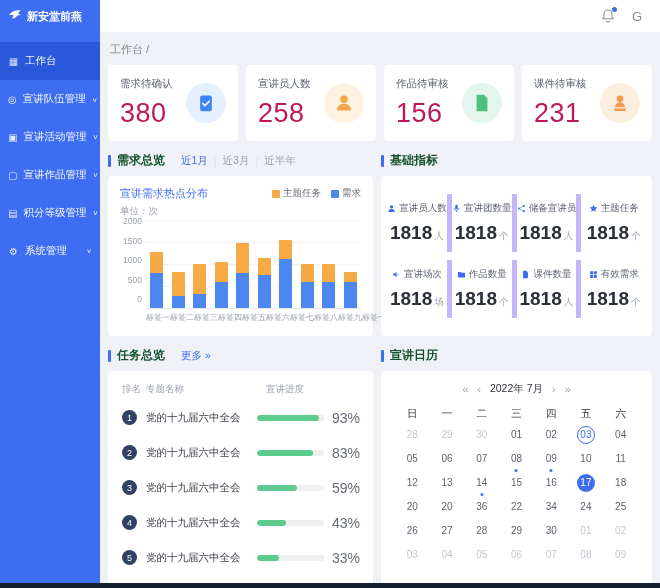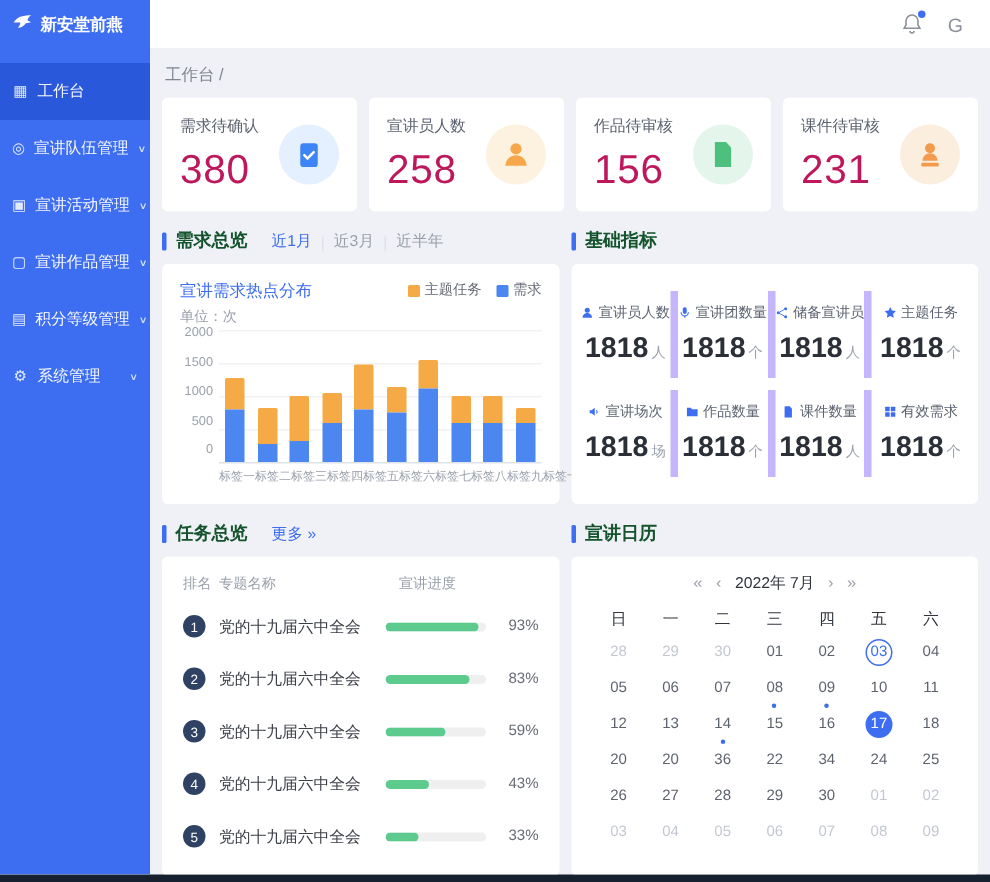--- a/index.html
+++ b/index.html
@@ -71,21 +71,21 @@
   .tasks-panel{height:213px;padding:12px 14px}
   .task-header{display:flex;align-items:center;font-size:9.5px;color:#9aa0ab;margin-bottom:4px}
   .th-rank{width:24px}
   .th-name{width:118px}
   .th-progress{flex:1;padding-left:2px}
   .task-row{display:flex;align-items:center;height:35px}
   .rank-badge{width:15px;height:15px;border-radius:50%;background:#2F4264;color:#fff;font-size:9px;display:flex;align-items:center;justify-content:center;flex-shrink:0}
   .task-name{width:109px;margin-left:9px;font-size:10.5px;color:#3a3f47;white-space:nowrap;flex-shrink:0}
   .track{flex:1;height:6px;border-radius:3px;background:#EFEFEF;margin:0 8px 0 2px;overflow:hidden}
   .fill{height:100%;border-radius:3px}
-  .task-pct{width:27px;text-align:right;font-size:10px;color:#666b75;flex-shrink:0}
+  .task-pct{width:27px;text-align:right;font-size:14px;color:#666b75;flex-shrink:0}
   
   .cal-panel{height:213px;padding:8px 14px 6px}
   .cal-nav{display:flex;justify-content:center;align-items:center;gap:9px;font-size:10.5px;color:#30343c;padding:3px 0 6px}
   .cal-arrow{color:#9aa0ab;cursor:pointer;font-size:11px}
   .cal-grid{display:grid;grid-template-columns:repeat(7,1fr)}
   .cal-dow{text-align:center;font-size:10.5px;color:#30343c;height:22px;line-height:22px}
   .cal-cell{position:relative;text-align:center;height:24px;font-size:10px;color:#5d636e;cursor:pointer}
   .daynum{display:inline-block;width:18px;height:18px;line-height:18px;border-radius:50%;text-align:center;margin-top:2px;box-sizing:border-box}
   .cal-cell.muted{color:#C3C7D0}
   .cal-cell.today .daynum{border:1px solid #3D6DF0;color:#3D6DF0;line-height:16px}

